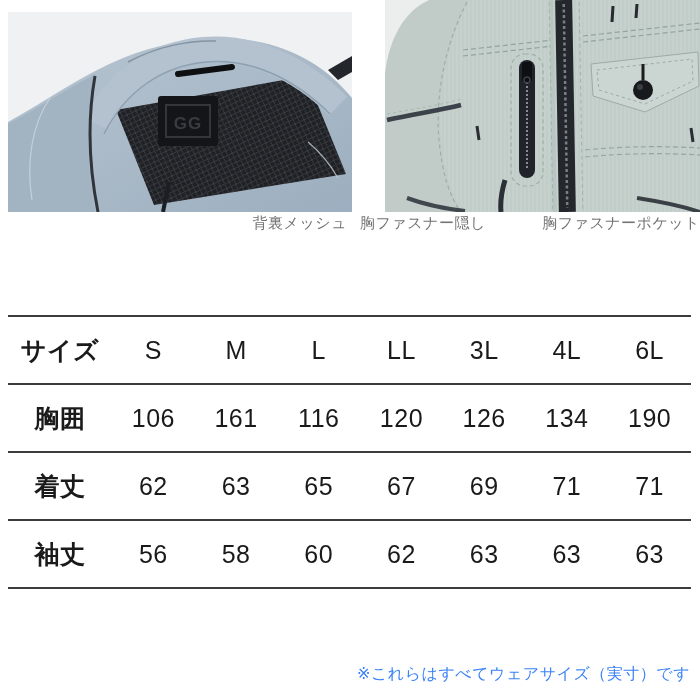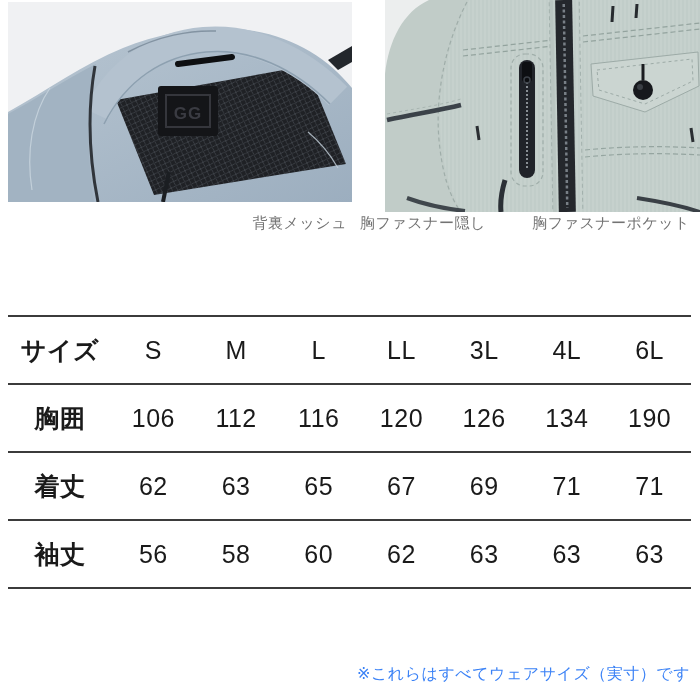--- a/index.html
+++ b/index.html
@@ -3,31 +3,31 @@
 <meta charset="utf-8">
 <style>
   html,body{margin:0;padding:0;}
   body{
     width:700px;height:700px;position:relative;background:#ffffff;
     font-family:"Liberation Sans","DejaVu Sans",sans-serif;
     color:#1a1a1a;overflow:hidden;
   }
   
   .photo{position:absolute;overflow:hidden;}
-  .photo-left{left:8px;top:2px;width:344px;height:200px;}
+  .photo-left{left:8px;top:12px;width:344px;height:200px;}
   .photo-right{left:385px;top:0px;width:315px;height:212px;}
   .photo svg{display:block;width:100%;height:100%;}
   
   .caption{
     position:absolute;top:212px;height:22px;line-height:22px;
     font-size:15px;letter-spacing:.5px;color:#737373;white-space:nowrap;
   }
   .cap-left{right:353px;}
   .cap-mid{left:360px;}
-  .cap-right{right:10px;}
+  .cap-right{right:0;}
   
   .size-table{position:absolute;left:8px;top:315px;width:683px;}
   .size-table table{
     width:100%;border-collapse:collapse;table-layout:fixed;
     border-top:2px solid #3b3b3b;border-bottom:2px solid #3b3b3b;
   }
   .size-table tr+tr{border-top:2px solid #3b3b3b;}
   .size-table th,.size-table td{
     height:66px;text-align:center;vertical-align:middle;
     font-size:25px;padding:0;letter-spacing:.5px;margin-top:21px;
@@ -164,21 +164,21 @@
       <th class="sizecol">M</th>
       <th class="sizecol">L</th>
       <th class="sizecol">LL</th>
       <th class="sizecol">3L</th>
       <th class="sizecol">4L</th>
       <th class="sizecol">6L</th>
     </tr>
     <tr>
       <th class="rowlabel">胸囲</th>
       <td>106</td>
-      <td>112</td>
+      <td>161</td>
       <td>116</td>
       <td>120</td>
       <td>126</td>
       <td>134</td>
       <td>190</td>
     </tr>
     <tr>
       <th class="rowlabel">着丈</th>
       <td>62</td>
       <td>63</td>

